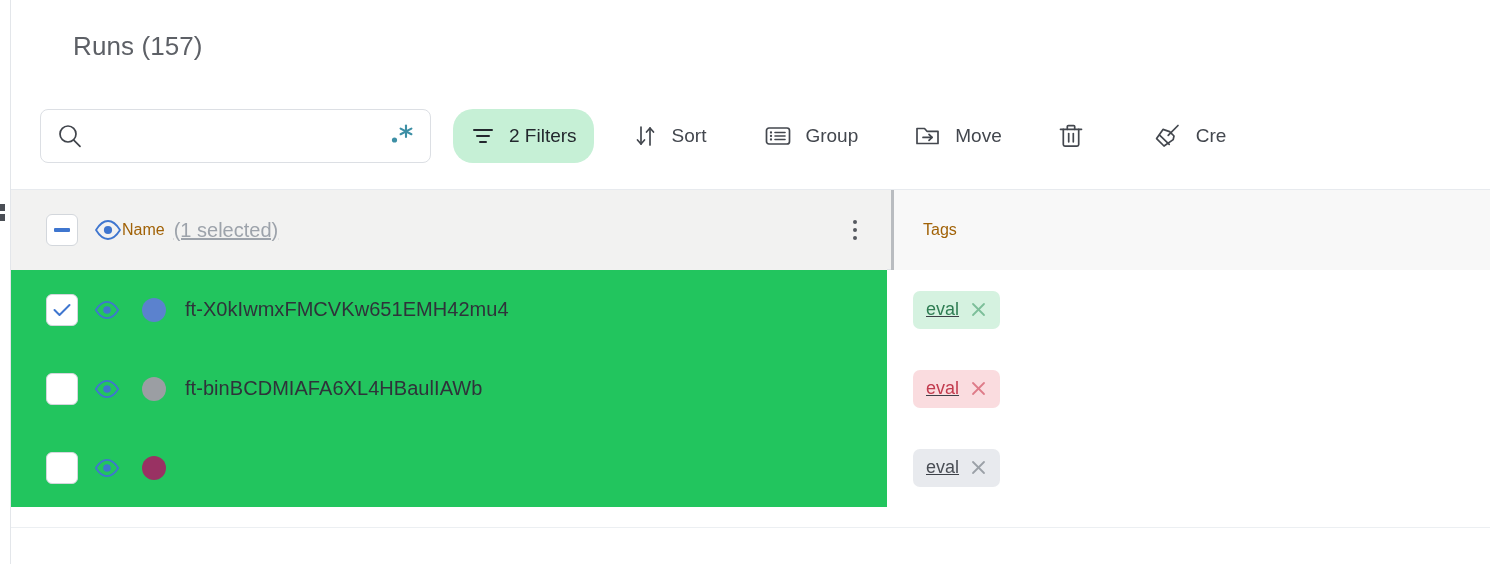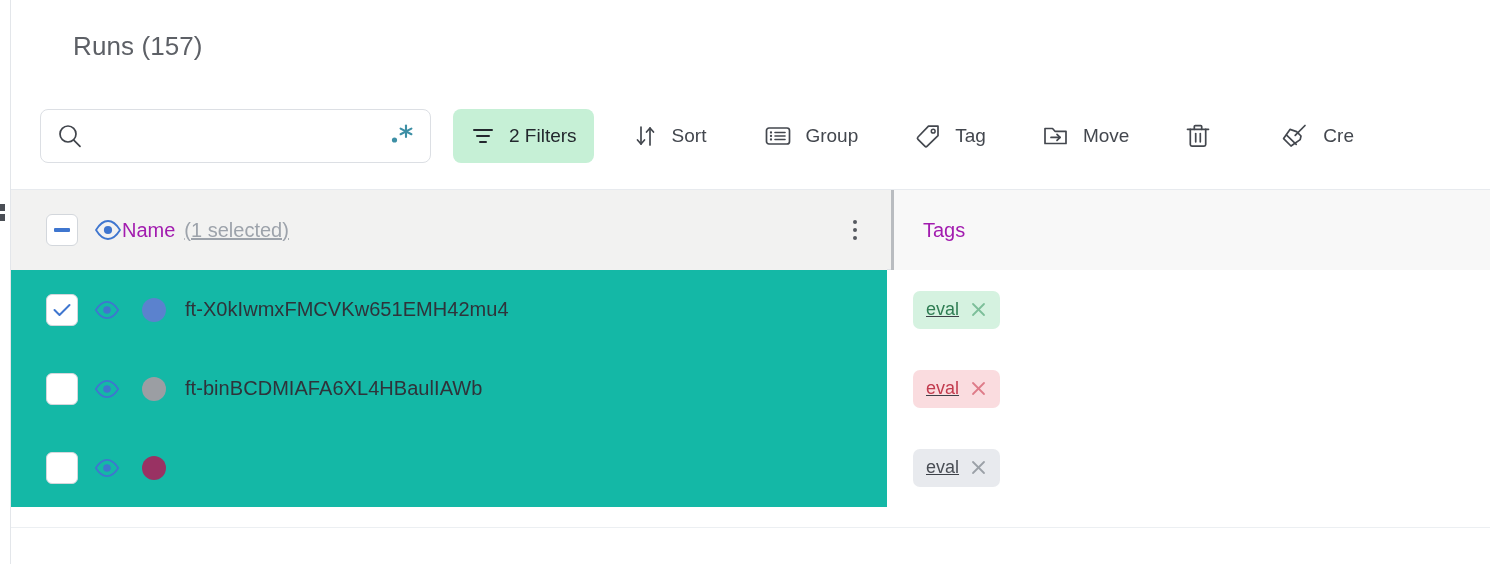--- a/index.html
+++ b/index.html
@@ -108,21 +108,21 @@
     display: flex;
     align-items: center;
   }
 
   .tbtn {
     display: flex;
     align-items: center;
     gap: 13px;
     height: 54px;
     padding: 0 17px;
-    border-radius: 8px;
+    border-radius: 20px;
     background: transparent;
     border: none;
     cursor: pointer;
     font-family: "Liberation Sans", sans-serif;
     font-size: 19px;
     color: #43474e;
     white-space: nowrap;
     flex: none;
   }
   .tbtn .tbtn-icon { display: flex; align-items: center; flex: none; }
@@ -168,22 +168,22 @@
     left: 880px; top: 0;
     right: 0;
     height: 80px;
     display: flex;
     align-items: center;
     padding-left: 29px;
     background: #f8f8f8;
     border-left: 3px solid #b9bcc0;
   }
   .th-label {
-    font-size: 20px;
-    color: #a21caf;
+    font-size: 16px;
+    color: #a16207;
     font-weight: 400;
   }
   .th-sub {
     font-size: 20px;
     color: #9da3ab;
     margin-left: 9px;
     font-weight: 400;
     text-decoration: underline;
   }
   .kebab {
@@ -208,21 +208,21 @@
     position: relative;
     height: 79px;
   }
   .cell-name {
     position: absolute;
     left: 0; top: 0;
     width: 876px;
     height: 79px;
     display: flex;
     align-items: center;
-    background: #14b8a6;
+    background: #22c55e;
   }
   .cell-tags {
     position: absolute;
     left: 880px; top: 0;
     right: 0;
     height: 79px;
     display: flex;
     align-items: center;
     padding-left: 22px;
     background: #ffffff;
@@ -373,29 +373,20 @@
             <g fill="#43474e">
               <circle cx="7" cy="9.5" r="1.15"></circle>
               <circle cx="7" cy="13" r="1.15"></circle>
               <circle cx="7" cy="16.5" r="1.15"></circle>
             </g>
           </svg>
         </span>
         <span>Group</span>
       </button>
 
-      <button class="tbtn tbtn-tag">
-        <span class="tbtn-icon">
-          <svg width="28" height="26" viewBox="0 0 28 26" fill="none">
-            <path d="M14.5 3.2 L24 3.2 L24 12.7 L13.2 23.2 A1.7 1.7 0 0 1 10.8 23.2 L4 16.4 A1.7 1.7 0 0 1 4 14 Z" stroke="#43474e" stroke-width="1.7" stroke-linejoin="round"></path>
-            <circle cx="19.2" cy="8.2" r="1.9" stroke="#43474e" stroke-width="1.5"></circle>
-          </svg>
-        </span>
-        <span>Tag</span>
-      </button>
 
       <button class="tbtn tbtn-move">
         <span class="tbtn-icon">
           <svg width="28" height="26" viewBox="0 0 28 26" fill="none">
             <path d="M3 20.5 L3 5.5 L10.5 5.5 L13 8.3 L24 8.3 L24 20.5 Z" stroke="#43474e" stroke-width="1.7" stroke-linejoin="round"></path>
             <g stroke="#43474e" stroke-width="1.7" stroke-linecap="round" stroke-linejoin="round">
               <line x1="9" y1="14.4" x2="18" y2="14.4"></line>
               <polyline points="15,11.4 18,14.4 15,17.4"></polyline>
             </g>
           </svg>

